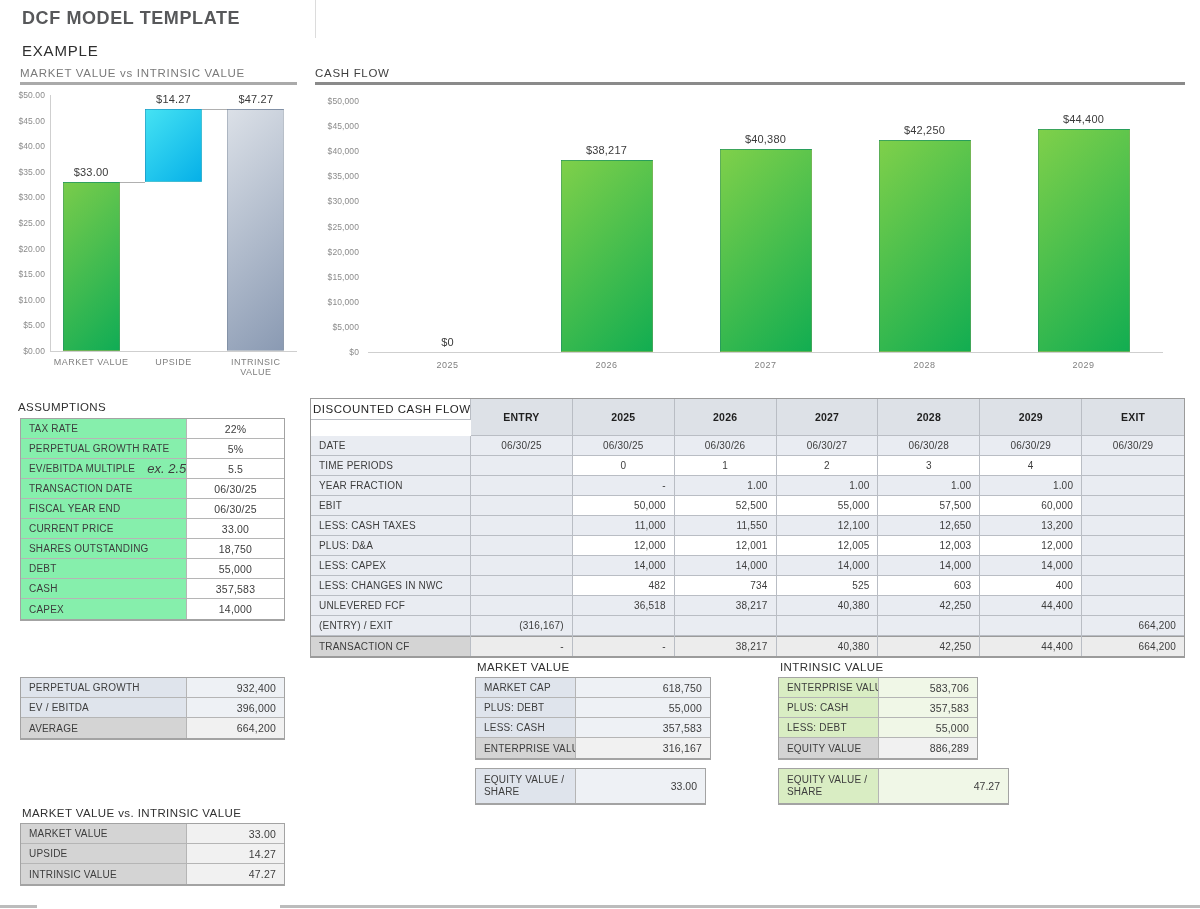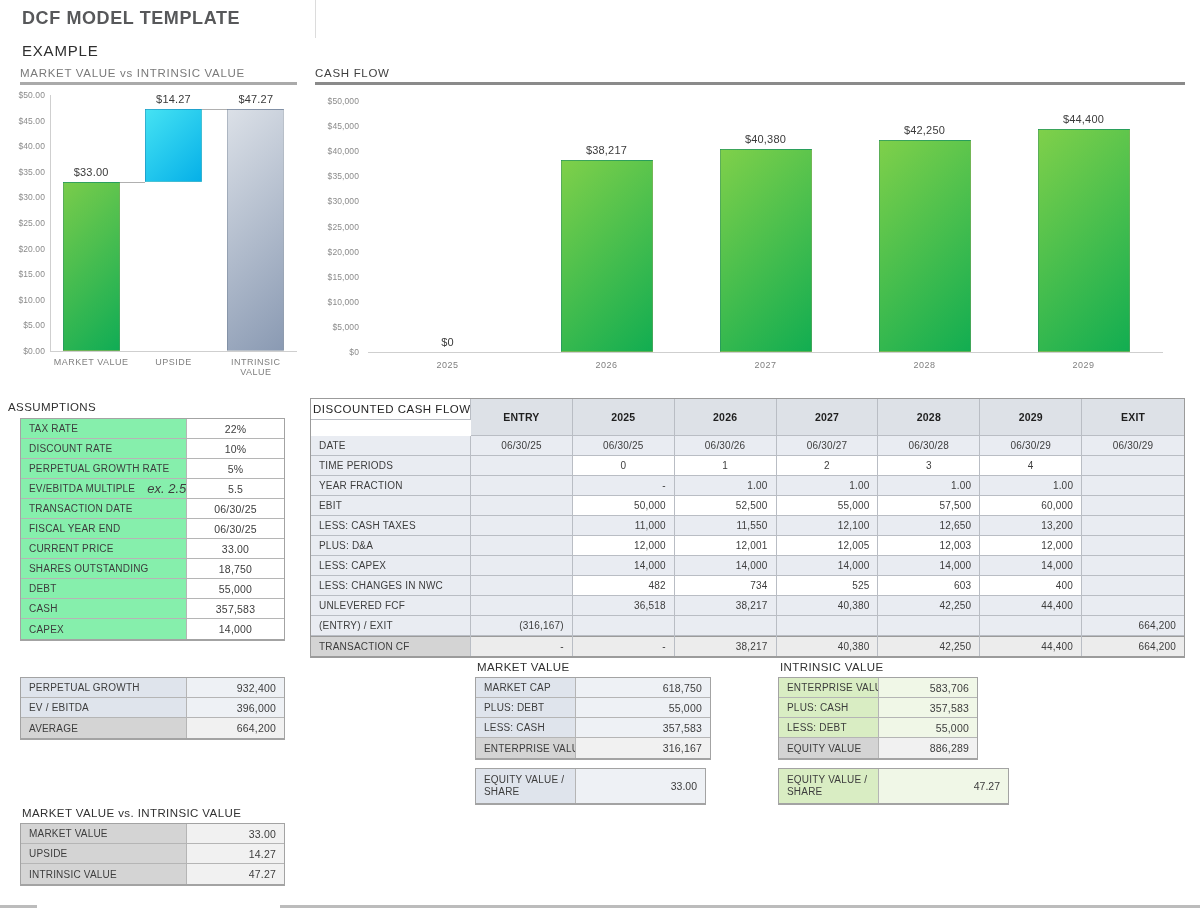--- a/index.html
+++ b/index.html
@@ -124,29 +124,25 @@
       <div class="vlabel" style="left: 408.5px; top: 45.2924px;">$40,380</div>
       <div class="cat" style="left: 371px; top: 272px; width: 159px;">2027</div>
       <div class="bar" style="left: 563.5px; top: 51.905px; width: 92px; height: 212.095px; background: linear-gradient(135deg, rgb(127, 208, 74), rgb(18, 173, 81));"></div>
       <div class="vlabel" style="left: 567.5px; top: 35.905px;">$42,250</div>
       <div class="cat" style="left: 530px; top: 272px; width: 159px;">2028</div>
       <div class="bar" style="left: 722.5px; top: 41.112px; width: 92px; height: 222.888px; background: linear-gradient(135deg, rgb(127, 208, 74), rgb(18, 173, 81));"></div>
       <div class="vlabel" style="left: 726.5px; top: 25.112px;">$44,400</div>
       <div class="cat" style="left: 689px; top: 272px; width: 159px;">2029</div>
     </div>
 
-  <div class="tbl-title" style="left:8px;top:401px;">ASSUMPTIONS</div>
+  <div class="tbl-title" style="left:18px;top:401px;">ASSUMPTIONS</div>
   <div class="kv" id="tbl-assumptions" style="left:20px;top:418px;width:265px;">
       <div class="kv-row">
         <div class="kv-cell kv-lbl s-gray-l" style="flex: 0 0 166px;">TAX RATE</div>
         <div class="kv-cell kv-val s-gray-v center">22%</div>
-      </div>
-      <div class="kv-row">
-        <div class="kv-cell kv-lbl s-gray-l" style="flex: 0 0 166px;">DISCOUNT RATE</div>
-        <div class="kv-cell kv-val s-gray-v center">10%</div>
       </div>
       <div class="kv-row">
         <div class="kv-cell kv-lbl s-gray-l" style="flex: 0 0 166px;">PERPETUAL GROWTH RATE</div>
         <div class="kv-cell kv-val s-gray-v center">5%</div>
       </div>
       <div class="kv-row">
         <div class="kv-cell kv-lbl s-gray-l" style="flex: 0 0 166px;">EV/EBITDA MULTIPLE<div class="note">ex. 2.5x</div></div>
         <div class="kv-cell kv-val s-gray-v center">5.5</div>
       </div>
       <div class="kv-row">

